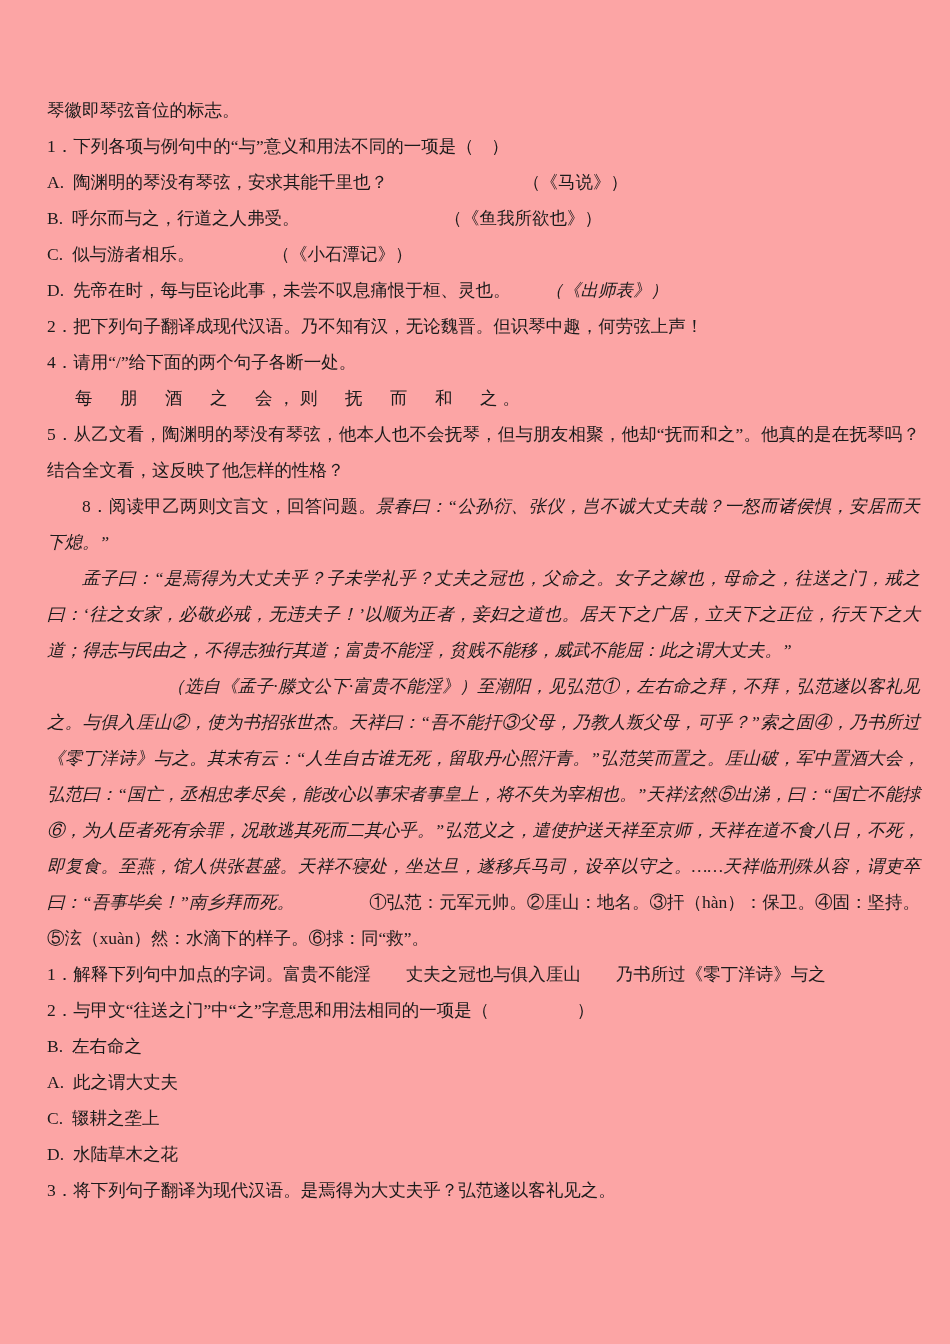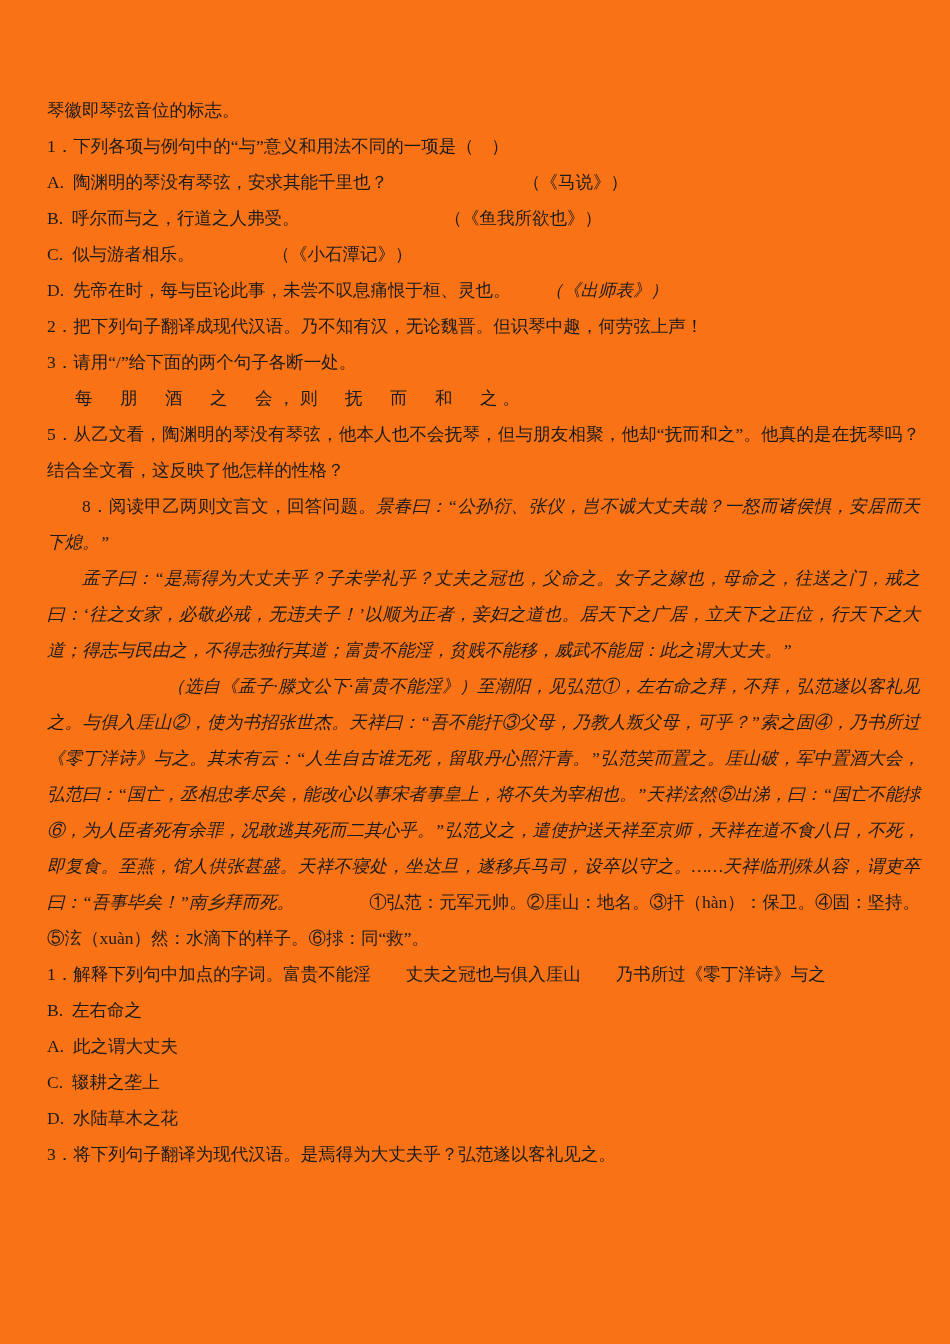--- a/index.html
+++ b/index.html
@@ -5,21 +5,21 @@
   html, body {
     margin: 0;
     padding: 0;
     background: #ffffff;
   }
   .page {
     position: relative;
     width: 950px;
     height: 1344px;
     box-sizing: border-box;
-    background: #f97316;
+    background: #fca5a5;
     padding: 92px 30px 0 47px;
     font-family: "Liberation Serif", "DejaVu Serif", serif;
     font-size: 17.5px;
     line-height: 36px;
     color: #1b1b1b;
     overflow: hidden;
   }
   .page p {
     margin: 0;
     text-align: justify;
@@ -63,34 +63,35 @@
   <p class="optrow"><span class="optlabel">A.</span><span>陶渊明的琴没有琴弦，安求其能千里也？</span><span class="src-a">（《马说》）</span></p>
 
   <p class="optrow"><span class="optlabel">B.</span><span>呼尔而与之，行道之人弗受。</span><span class="src-b">（《鱼我所欲也》）</span></p>
 
   <p class="optrow"><span class="optlabel">C.</span><span>似与游者相乐。</span><span class="src-c">（《小石潭记》）</span></p>
 
   <p class="optrow"><span class="optlabel">D.</span><span>先帝在时，每与臣论此事，未尝不叹息痛恨于桓、灵也。</span><span class="src-d">（《出师表》）</span></p>
 
   <p>2．把下列句子翻译成现代汉语。乃不知有汉，无论魏晋。但识琴中趣，何劳弦上声！</p>
 
-  <p>3．请用“/”给下面的两个句子各断一处。</p>
+  <p>4．请用“/”给下面的两个句子各断一处。</p>
 
   <p class="spread">每　朋　酒　之　会，则　抚　而　和　之。</p>
 
   <p>5．从乙文看，陶渊明的琴没有琴弦，他本人也不会抚琴，但与朋友相聚，他却“抚而和之”。他真的是在抚琴吗？结合全文看，这反映了他怎样的性格？</p>
 
   <p class="indent2"><span class="upright">8．阅读甲乙两则文言文，回答问题。</span><span class="classical">景春曰：“公孙衍、张仪，岂不诚大丈夫哉？一怒而诸侯惧，安居而天下熄。”</span></p>
 
   <p class="indent2 classical">孟子曰：“是焉得为大丈夫乎？子未学礼乎？丈夫之冠也，父命之。女子之嫁也，母命之，往送之门，戒之曰：‘往之女家，必敬必戒，无违夫子！’以顺为正者，妾妇之道也。居天下之广居，立天下之正位，行天下之大道；得志与民由之，不得志独行其道；富贵不能淫，贫贱不能移，威武不能屈：此之谓大丈夫。”</p>
 
   <p class="indent-attr"><span class="classical">（选自《孟子·滕文公下·富贵不能淫》）</span><span class="classical">至潮阳，见弘范①，左右命之拜，不拜，弘范遂以客礼见之。与俱入厓山②，使为书招张世杰。天祥曰：“吾不能扞③父母，乃教人叛父母，可乎？”索之固④，乃书所过《零丁洋诗》与之。其末有云：“人生自古谁无死，留取丹心照汗青。”弘范笑而置之。厓山破，军中置酒大会，弘范曰：“国亡，丞相忠孝尽矣，能改心以事宋者事皇上，将不失为宰相也。”天祥泫然⑤出涕，曰：“国亡不能捄⑥，为人臣者死有余罪，况敢逃其死而二其心乎。”弘范义之，遣使护送天祥至京师，天祥在道不食八日，不死，即复食。至燕，馆人供张甚盛。天祥不寝处，坐达旦，遂移兵马司，设卒以守之。……天祥临刑殊从容，谓吏卒曰：“吾事毕矣！”南乡拜而死。</span><span class="upright notes-gap">①弘范：元军元帅。②厓山：地名。③扞（hàn）：保卫。④固：坚持。⑤泫（xuàn）然：水滴下的样子。⑥捄：同“救”。</span></p>
 
   <p>1．解释下列句中加点的字词。富贵不能淫　　丈夫之冠也与俱入厓山　　乃书所过《零丁洋诗》与之</p>
 
+  <p>2．与甲文“往送之门”中“之”字意思和用法相同的一项是（　　　　　）</p>
 
   <p class="optrow"><span class="optlabel">B.</span><span>左右命之</span></p>
 
   <p class="optrow"><span class="optlabel">A.</span><span>此之谓大丈夫</span></p>
 
   <p class="optrow"><span class="optlabel">C.</span><span>辍耕之垄上</span></p>
 
   <p class="optrow"><span class="optlabel">D.</span><span>水陆草木之花</span></p>
 
   <p>3．将下列句子翻译为现代汉语。是焉得为大丈夫乎？弘范遂以客礼见之。</p>

